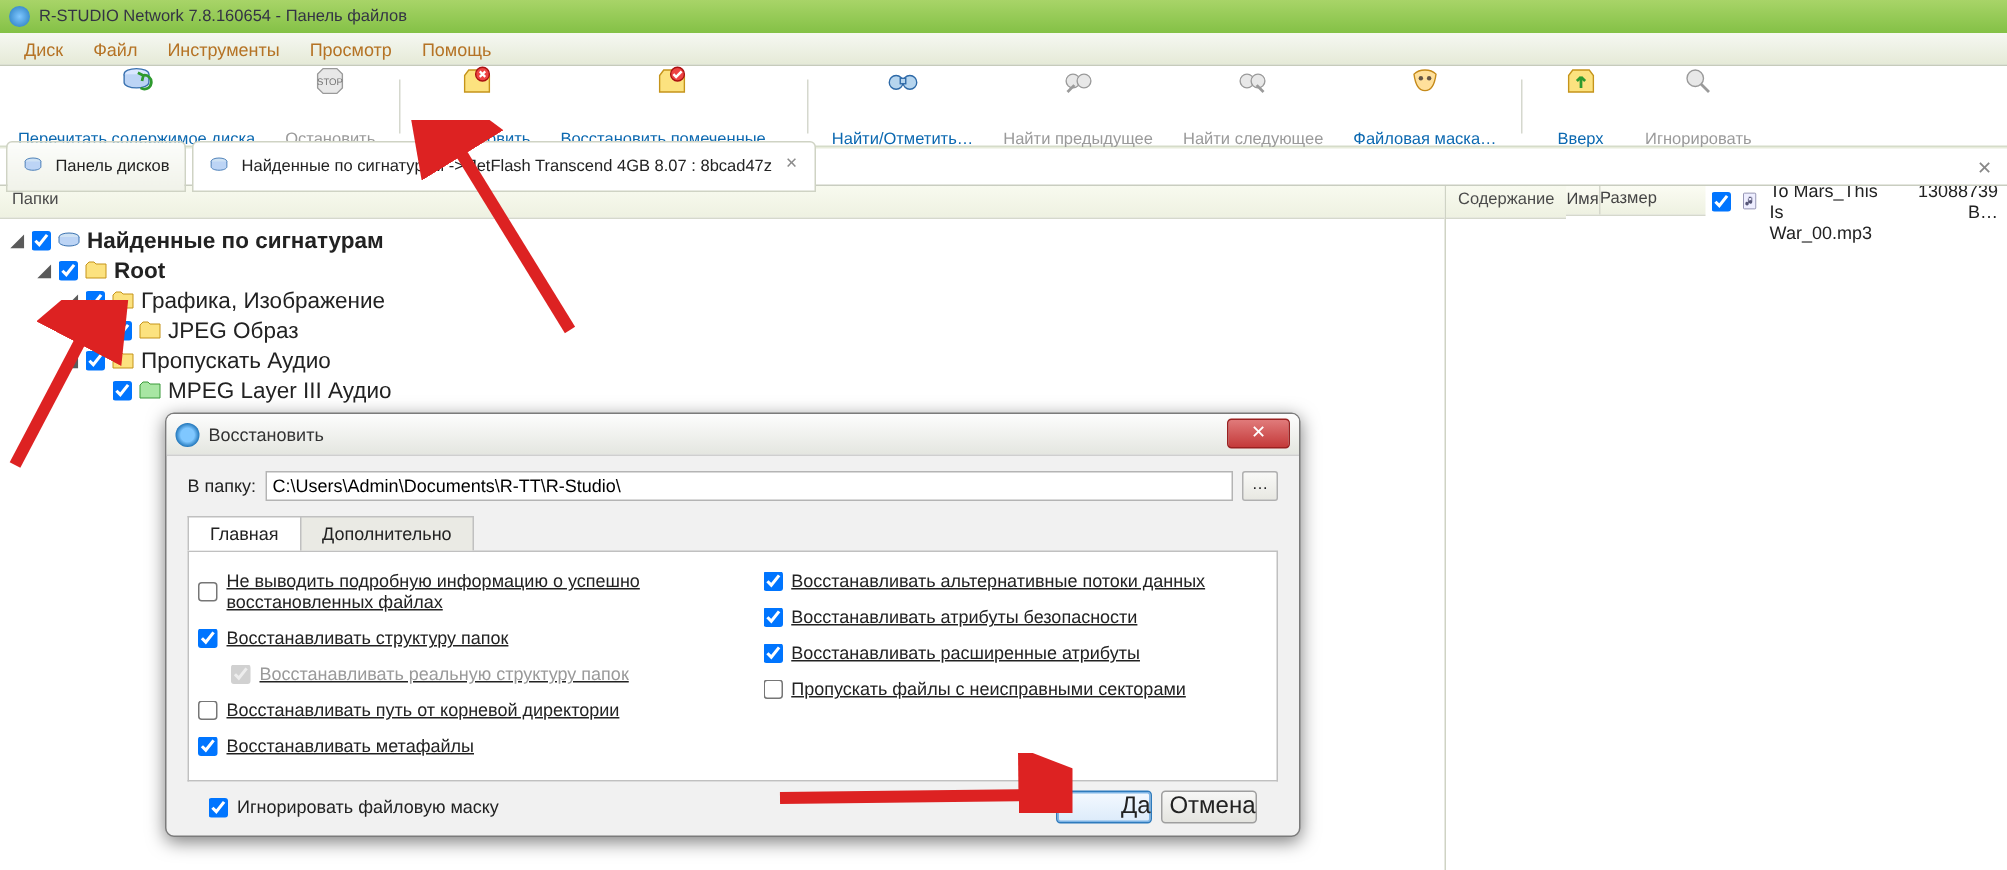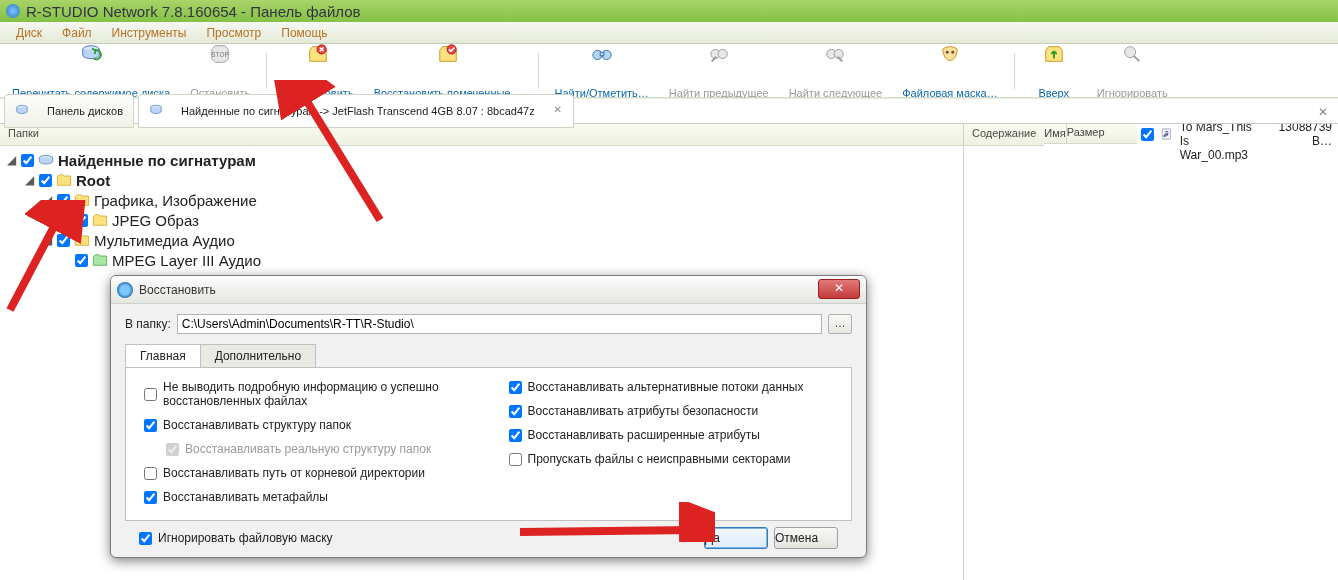--- a/index.html
+++ b/index.html
@@ -1,37 +1,37 @@
 <!DOCTYPE html>
 <html><head>
 <meta charset="utf-8">
 <style>
   * { box-sizing: border-box; font-family: "Segoe UI", Tahoma, sans-serif; }
   body { margin: 0; background: #fff; font-size: 12px; color: #222; width: 1338px; height: 580px; overflow: hidden; }
 
   
-  .titlebar { height: 22px; background: linear-gradient(#a8d468, #84c146); display: flex; align-items: center; gap: 6px; padding: 0 6px; color: #334; font-size: 15px; }
+  .titlebar { height: 22px; background: linear-gradient(#a8d468, #84c146); display: flex; align-items: center; gap: 6px; padding: 0 6px; color: #334; font-size: 11px; }
   .titlebar .app-icon { width: 14px; height: 14px; background: radial-gradient(#7fc7ff, #2277bb); border-radius: 50%; }
 
   
   .menubar { height: 22px; background: linear-gradient(#f6f8f2, #e5ead7); border-bottom: 1px solid #c6cbbb; display: flex; align-items: center; padding: 0 6px; color: #b57325; }
   .menubar span { padding: 2px 10px; cursor: default; }
 
   
   .toolbar { height: 54px; background: #fff; border-bottom: 1px solid #d5dcc9; display: flex; align-items: center; padding: 0 4px; gap: 4px; }
   .tb-sep { width: 1px; height: 36px; background: #d5d8ce; margin: 0 4px; }
   .tb-btn { display: flex; flex-direction: column; align-items: center; justify-content: center; padding: 2px 8px; height: 48px; color: #0b68b0; cursor: default; min-width: 62px; gap: 20px; }
   .tb-btn .tb-ico { width: 26px; height: 26px; margin-bottom: 2px; display: flex; align-items: center; justify-content: center; }
   .tb-btn .tb-lab { font-size: 11px; white-space: nowrap; }
   .tb-btn.disabled { color: #9a9a9a; }
   .tb-ico svg { width: 22px; height: 22px; }
 
   
   .tabsrow { height: 26px; background: #fff; border-bottom: 1px solid #c9cdc0; border-top: 1px solid #e8ecdc; display: flex; align-items: center; padding: 0 4px; gap: 4px; position: relative; }
-  .tab { display: flex; align-items: center; gap: 18px; height: 22px; padding: 16px 10px; border: 1px solid #cfd3c4; border-radius: 4px 4px 0 0; background: linear-gradient(#fcfdfb, #f0f2e9); font-size: 11px; }
+  .tab { display: flex; align-items: center; gap: 8px; height: 22px; padding: 16px 10px; border: 1px solid #cfd3c4; border-radius: 4px 4px 0 0; background: linear-gradient(#fcfdfb, #f0f2e9); font-size: 11px; }
   .tab.active { background: #fff; }
   .tab .x { width: 10px; height: 10px; font-size: 10px; color: #8a8a8a; line-height: 8px; text-align: center; }
   .hdr-x { position: absolute; right: 8px; top: 6px; width: 14px; height: 14px; color: #888; font-size: 12px; text-align: center; cursor: default; }
 
   
   .main { display: flex; height: 456px; }
   .left { width: 964px; border-right: 1px solid #cfd3c4; display: flex; flex-direction: column; }
   .right { flex: 1; display: flex; flex-direction: row; }
 
   .panel-hd { height: 22px; background: linear-gradient(#f8faef, #eef1e1); border-bottom: 1px solid #d5d8cc; padding: 3px 8px; font-size: 11px; color: #4b4b4b; }
@@ -64,29 +64,29 @@
   .dlg-title .dlg-ico { width: 16px; height: 16px; background: radial-gradient(#7fc7ff 40%, #2277bb 70%); border-radius: 50%; }
   .dlg-close { position: absolute; right: 6px; top: 3px; width: 42px; height: 20px; background: linear-gradient(#e07a7a, #c43a3a); border: 1px solid #9a2020; border-radius: 3px; color: #fff; text-align: center; font-size: 12px; line-height: 16px; cursor: default; }
   .dlg-body { padding: 10px 14px; }
   .path-row { display: flex; align-items: center; gap: 6px; margin-bottom: 10px; font-size: 12px; }
   .path-row input[type=text] { flex: 1; height: 20px; border: 1px solid #b4b4b4; padding: 2px 4px; font-size: 12px; }
   .browse-btn { width: 24px; height: 20px; border: 1px solid #b0b0b0; background: linear-gradient(#f9f9f7, #e8e8e2); border-radius: 2px; font-size: 11px; text-align: center; line-height: 16px; cursor: default; }
 
   .tabs-mini { display: flex; border-bottom: 1px solid #c0c0c0; align-items: center; }
   .tabs-mini .mtab { padding: 4px 14px; font-size: 12px; border: 1px solid #c0c0c0; border-bottom: none; background: #fff; margin-right: -1px; }
   .tabs-mini .mtab.inactive { background: #eaeae4; }
-  .optbox { border: 1px solid #c0c0c0; border-top: none; background: #fff; padding: 12px 18px 16px; display: flex; gap: 40px; }
+  .optbox { border: 1px solid #c0c0c0; border-top: none; background: #fff; padding: 12px 6px 16px; display: flex; gap: 40px; text-decoration: underline; }
   .optcol { flex: 1; display: flex; flex-direction: column; gap: 10px; }
   .optrow { display: flex; align-items: center; gap: 6px; font-size: 12px; color: #222; }
   .optrow.sub { padding-left: 22px; color: #9a9a9a; }
   .optrow input[type=checkbox] { margin: 0; }
 
   .dlg-foot { display: flex; align-items: center; padding: 6px 14px 0; gap: 6px; }
   .dlg-foot .spacer { flex: 1; }
-  .btn-win { width: 64px; height: 22px; border: 1px solid #9f9f9f; border-radius: 3px; background: linear-gradient(#f7f7f6, #e4e4df); font-size: 12px; text-align: left; line-height: 20px; cursor: default; }
+  .btn-win { width: 64px; height: 22px; border: 1px solid #9f9f9f; border-radius: 3px; background: linear-gradient(#f7f7f6, #e4e4df); font-size: 16px; text-align: right; line-height: 20px; cursor: default; }
   .btn-win.primary { border-color: #2e7bbd; box-shadow: 0 0 0 1px #7fb5e6 inset; background: linear-gradient(#f4f9ff, #dcebfa); }
 
   
   .arrow { position: absolute; z-index: 90; pointer-events: none; }
 </style>
 </head>
 <body>
 
 <div class="titlebar">
   <div class="app-icon"></div>
@@ -293,21 +293,21 @@
       </div>
 
       <div class="tree-row ind2">
         <span class="exp">◢</span>
         <span class="chk"><input type="checkbox" checked="" style=""></span>
         <span class="fico">
             <svg class="folder-svg" viewBox="0 0 24 20">
               <path d="M2 5l3-3h5l2 2h10v14H2z" fill="#fce27f" stroke="#c5941b"></path>
             </svg>
           </span>
-        <span class="rlab">Мультимедиа Аудио</span>
+        <span class="rlab">Пропускать Аудио</span>
       </div>
 
       <div class="tree-row ind3">
         <span class="exp" style="visibility:hidden">◢</span>
         <span class="chk"><input type="checkbox" checked="" style=""></span>
         <span class="fico">
             <svg class="folder-svg" viewBox="0 0 24 20">
               <path d="M2 5l3-3h5l2 2h10v14H2z" fill="#a8e6a3" stroke="#3a9a3a"></path>
             </svg>
           </span>

